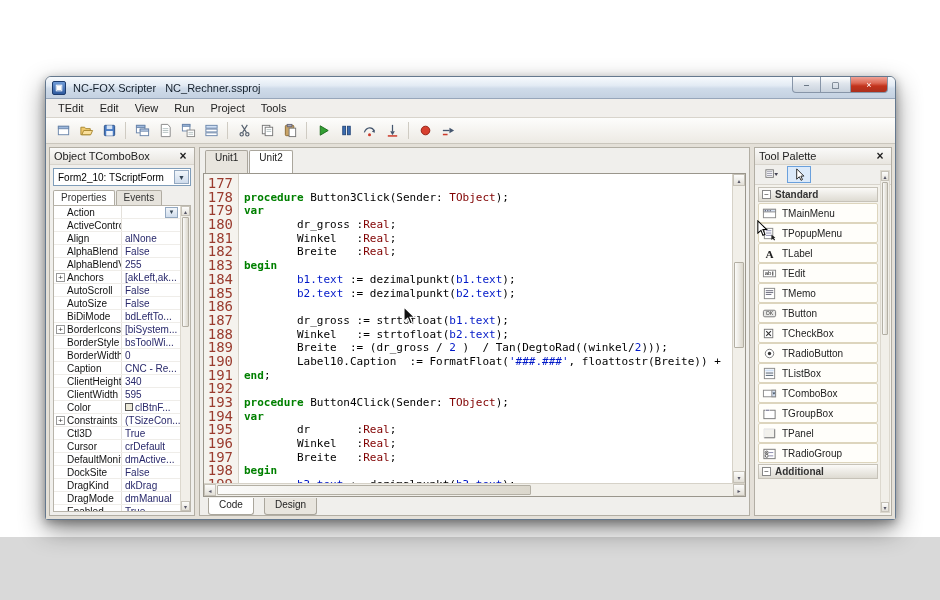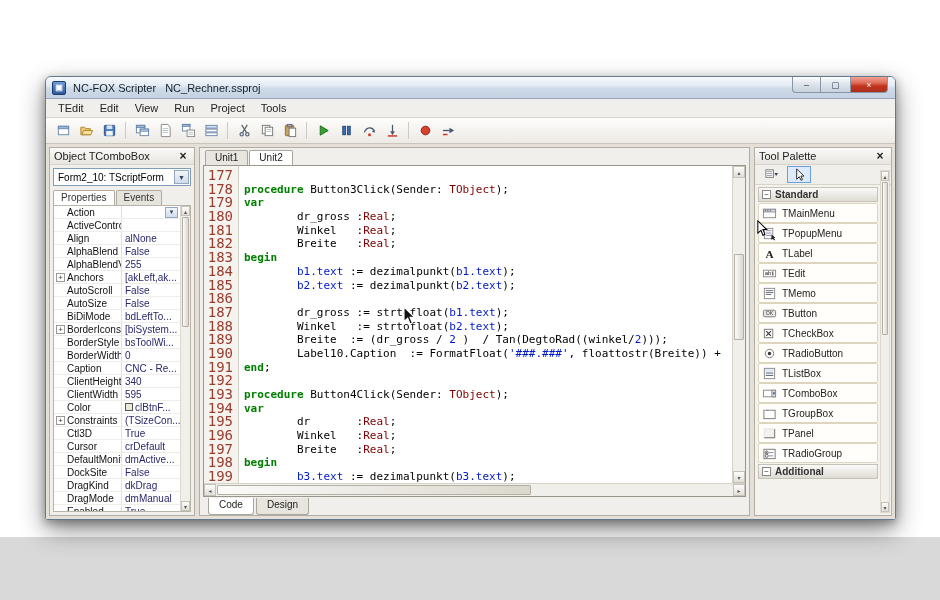--- a/index.html
+++ b/index.html
@@ -64,42 +64,42 @@
 
   
   .vscroll{position:absolute;right:0;top:0;bottom:0;width:10px;background:#f1efe9;border-left:1px solid #dcd8ce}
   .sc-btn{position:absolute;left:0;right:0;height:10px;background:linear-gradient(#fcfcfb,#e2dfd7);border:1px solid #c6c2b8;
     font-size:6px;color:#556;display:flex;align-items:center;justify-content:center}
   .sc-btn.up{top:0}.sc-btn.down{bottom:0}
   .sc-thumb{position:absolute;left:1px;right:1px;background:linear-gradient(90deg,#fbfbfa,#dbd7cc);border:1px solid #b3afa4;border-radius:1px}
 
   
   .editor-wrap{flex:1;min-width:0;display:flex;flex-direction:column;background:#f0efec;border:1px solid #b2aea4}
-  .editor-tabs{display:flex;padding:2px 0 0 5px;gap:1px;height:17px;flex:none}
+  .editor-tabs{display:flex;padding:2px 0 0 5px;gap:1px;height:25px;flex:none}
   .etab{font-size:10px;padding:1px 9px 2px;border:1px solid #aaa69c;border-bottom:none;background:#e8e5de;border-radius:2px 2px 0 0;color:#222}
   .etab.active{background:#fff}
   .code-area{flex:1;min-height:0;margin:0 3px;background:#fff;border:1px solid #9a968c;display:flex;flex-direction:column}
   .code-main{flex:1;min-height:0;display:flex}
   .code-scroll{flex:1;min-width:0;overflow:hidden;padding-top:3px;
     background:linear-gradient(90deg,#f5f3ee 34px,#d4d0c6 34px,#d4d0c6 35px,#ffffff 35px)}
   .crow{display:flex;height:13.7px;line-height:13.7px;font-family:"DejaVu Sans Mono",monospace;font-size:11px;white-space:pre}
   .ln{width:34px;flex:none;text-align:right;padding-right:5px;color:#9a3b2e;font-size:14px}
   .ct{padding-left:6px;color:#000}
   .kw{color:#008000;font-weight:bold}
   .ty{color:#800000}
   .bl{color:#0018c8}
   .st{color:#0018c8}
   .vbar{width:13px;flex:none;background:#f1efe9;border-left:1px solid #d6d2c8;position:relative}
   .vbar .sc-btn{height:12px}
   .hbar{height:13px;flex:none;background:#f1efe9;border-top:1px solid #d6d2c8;position:relative}
   .hbar .sc-btn{width:12px;height:100%;top:0;bottom:0}
   .hbar .sc-btn.left{left:0;right:auto}
   .hbar .sc-btn.right{right:0;left:auto}
   .hbar .sc-thumb{top:1px;bottom:1px;left:auto;right:auto}
-  .bottom-tabs{display:flex;padding:1px 8px 0 8px;gap:2px;height:18px;flex:none}
+  .bottom-tabs{display:flex;padding:1px 8px 0 8px;gap:10px;height:18px;flex:none}
   .btab{font-size:10px;padding:1px 10px 2px;border:1px solid #aaa69c;border-top:none;background:#e8e5de;border-radius:0 0 3px 3px;color:#222}
   .btab.active{background:#fff}
 
   
   .palette{width:138px;flex:none;position:relative}
   .pal-toolbar{height:20px;flex:none;display:flex;align-items:center;gap:4px;padding:1px 4px;border-bottom:1px solid #d8d4cc}
   .pal-tool{width:24px;height:17px;display:flex;align-items:center;justify-content:center;border:1px solid transparent;background:transparent}
   .pal-tool.selected{border:1px solid #6aa0dc;background:#dceafa}
   .pal-body{flex:1;min-height:0;position:relative;padding:1px 13px 1px 3px;background:#f4f2ec;overflow:hidden}
   .cat-header{height:15px;display:flex;align-items:center;gap:4px;background:linear-gradient(#fbfaf8,#dedbd2);

